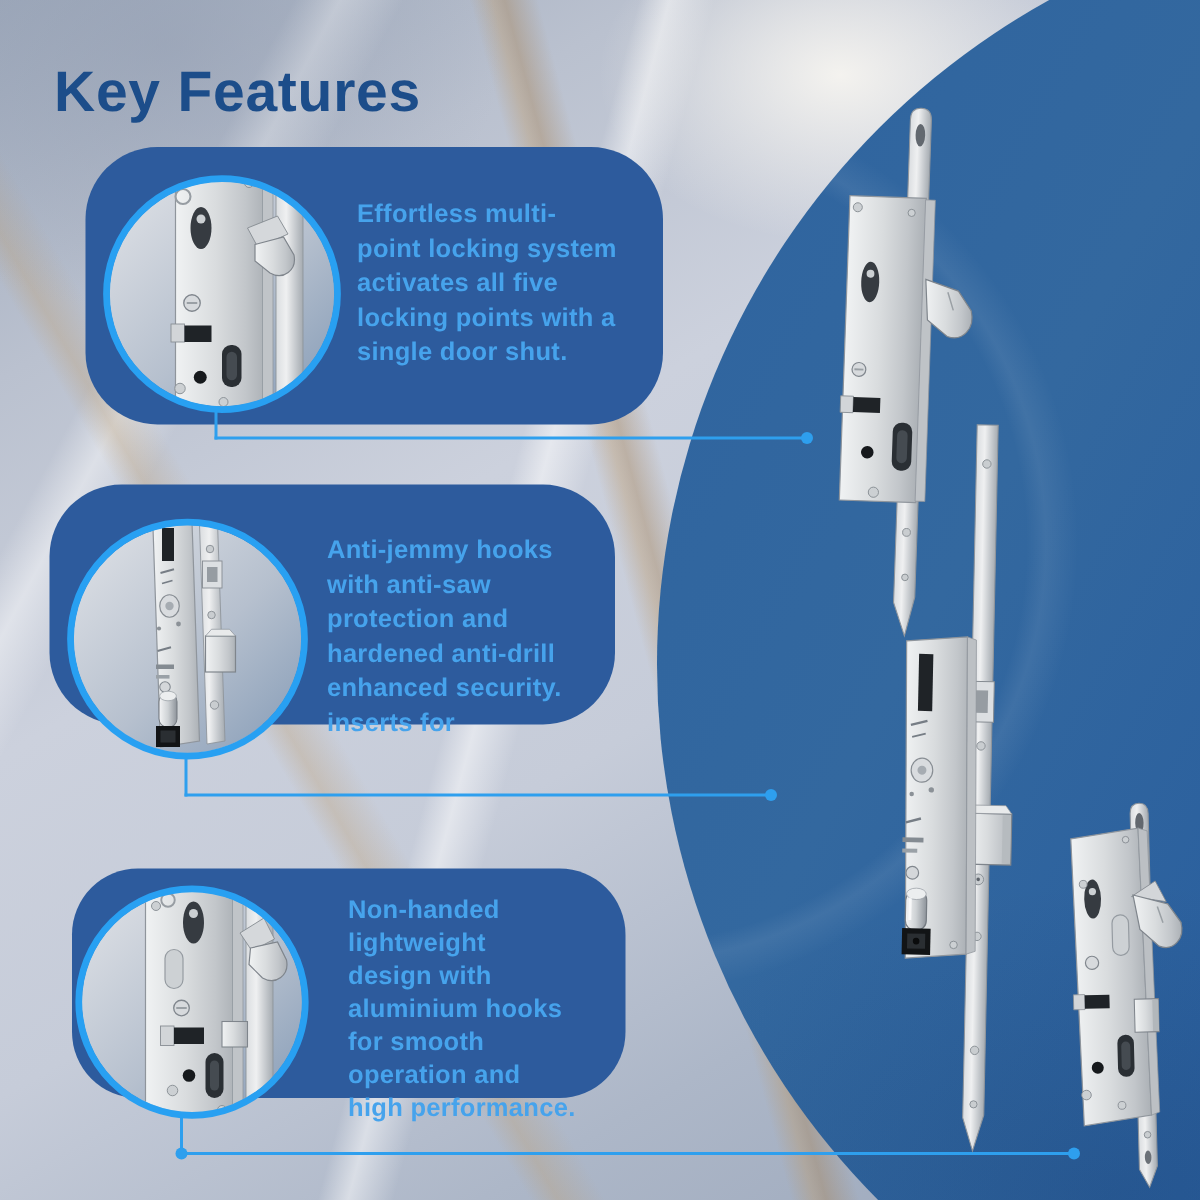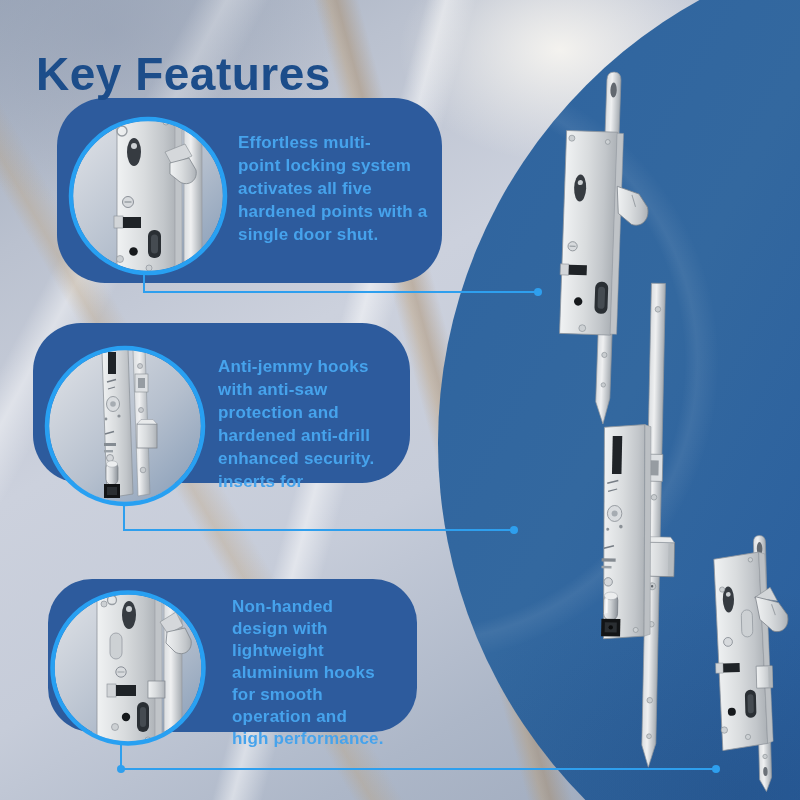--- a/index.html
+++ b/index.html
@@ -21,21 +21,21 @@
     left:438px; top:-63px; width:1012px; height:1012px; border-radius:50%; z-index:1;
     background:
       radial-gradient(circle 430px at -2% 42%, rgba(255,255,255,0) 62%, rgba(255,255,255,.07) 65%, rgba(255,255,255,0) 70%),
       radial-gradient(circle 600px at 108% 22%, rgba(255,255,255,0) 55%, rgba(255,255,255,.06) 60%, rgba(255,255,255,0) 66%),
       radial-gradient(ellipse 500px 300px at 30% 85%, rgba(10,30,60,.14), rgba(10,30,60,0) 70%),
       linear-gradient(118deg, #2e639f 0%, #33689f 28%, #2a5f9e 52%, #235a9b 75%, #1f5596 100%);
   }
   
   #title{
     left:36px; top:16px; z-index:40;
-    font-size:46px; font-weight:700; letter-spacing:.5px; color:#1c4d8a;
+    font-size:38px; font-weight:700; letter-spacing:.5px; color:#1c4d8a;
   }
   
   .card{
     background:#2d5b9d; z-index:10; border-radius:48px;
   }
   #card-1{left:57px; top:98px;  width:385px; height:185px;}
   #card-2{left:33px; top:323px; width:377px; height:160px;}
   #card-3{left:48px; top:579px; width:369px; height:153px; border-radius:44px;}
   .feature-text{
     position:absolute; color:#46a3ec; font-weight:700; font-size:17px; line-height:23px; letter-spacing:.2px;
@@ -65,39 +65,39 @@
 
 <div class="abs" id="hero-circle"></div>
 
 <h1 class="abs" id="title">Key Features</h1>
 
 <div class="abs card" id="card-1">
   <div class="feature-text" id="text-1">
     <span>Effortless multi-</span>
     <span>point locking system</span>
     <span>activates all five</span>
-    <span>hardened points with a</span>
+    <span>locking points with a</span>
     <span>single door shut.</span>
   </div>
 </div>
 <div class="abs card" id="card-2">
   <div class="feature-text" id="text-2">
     <span>Anti-jemmy hooks</span>
     <span>with anti-saw</span>
     <span>protection and</span>
     <span>hardened anti-drill</span>
     <span>enhanced security.</span>
     <span>inserts for</span>
   </div>
 </div>
 <div class="abs card" id="card-3">
   <div class="feature-text" id="text-3">
     <span>Non-handed</span>
+    <span>lightweight</span>
     <span>design with</span>
-    <span>lightweight</span>
     <span>aluminium hooks</span>
     <span>for smooth</span>
     <span>operation and</span>
     <span>high performance.</span>
   </div>
 </div>
 
 <div class="abs conn" id="c1v"></div>
 <div class="abs conn" id="c1h"></div>
 <div class="abs dot" id="c1d"></div>

